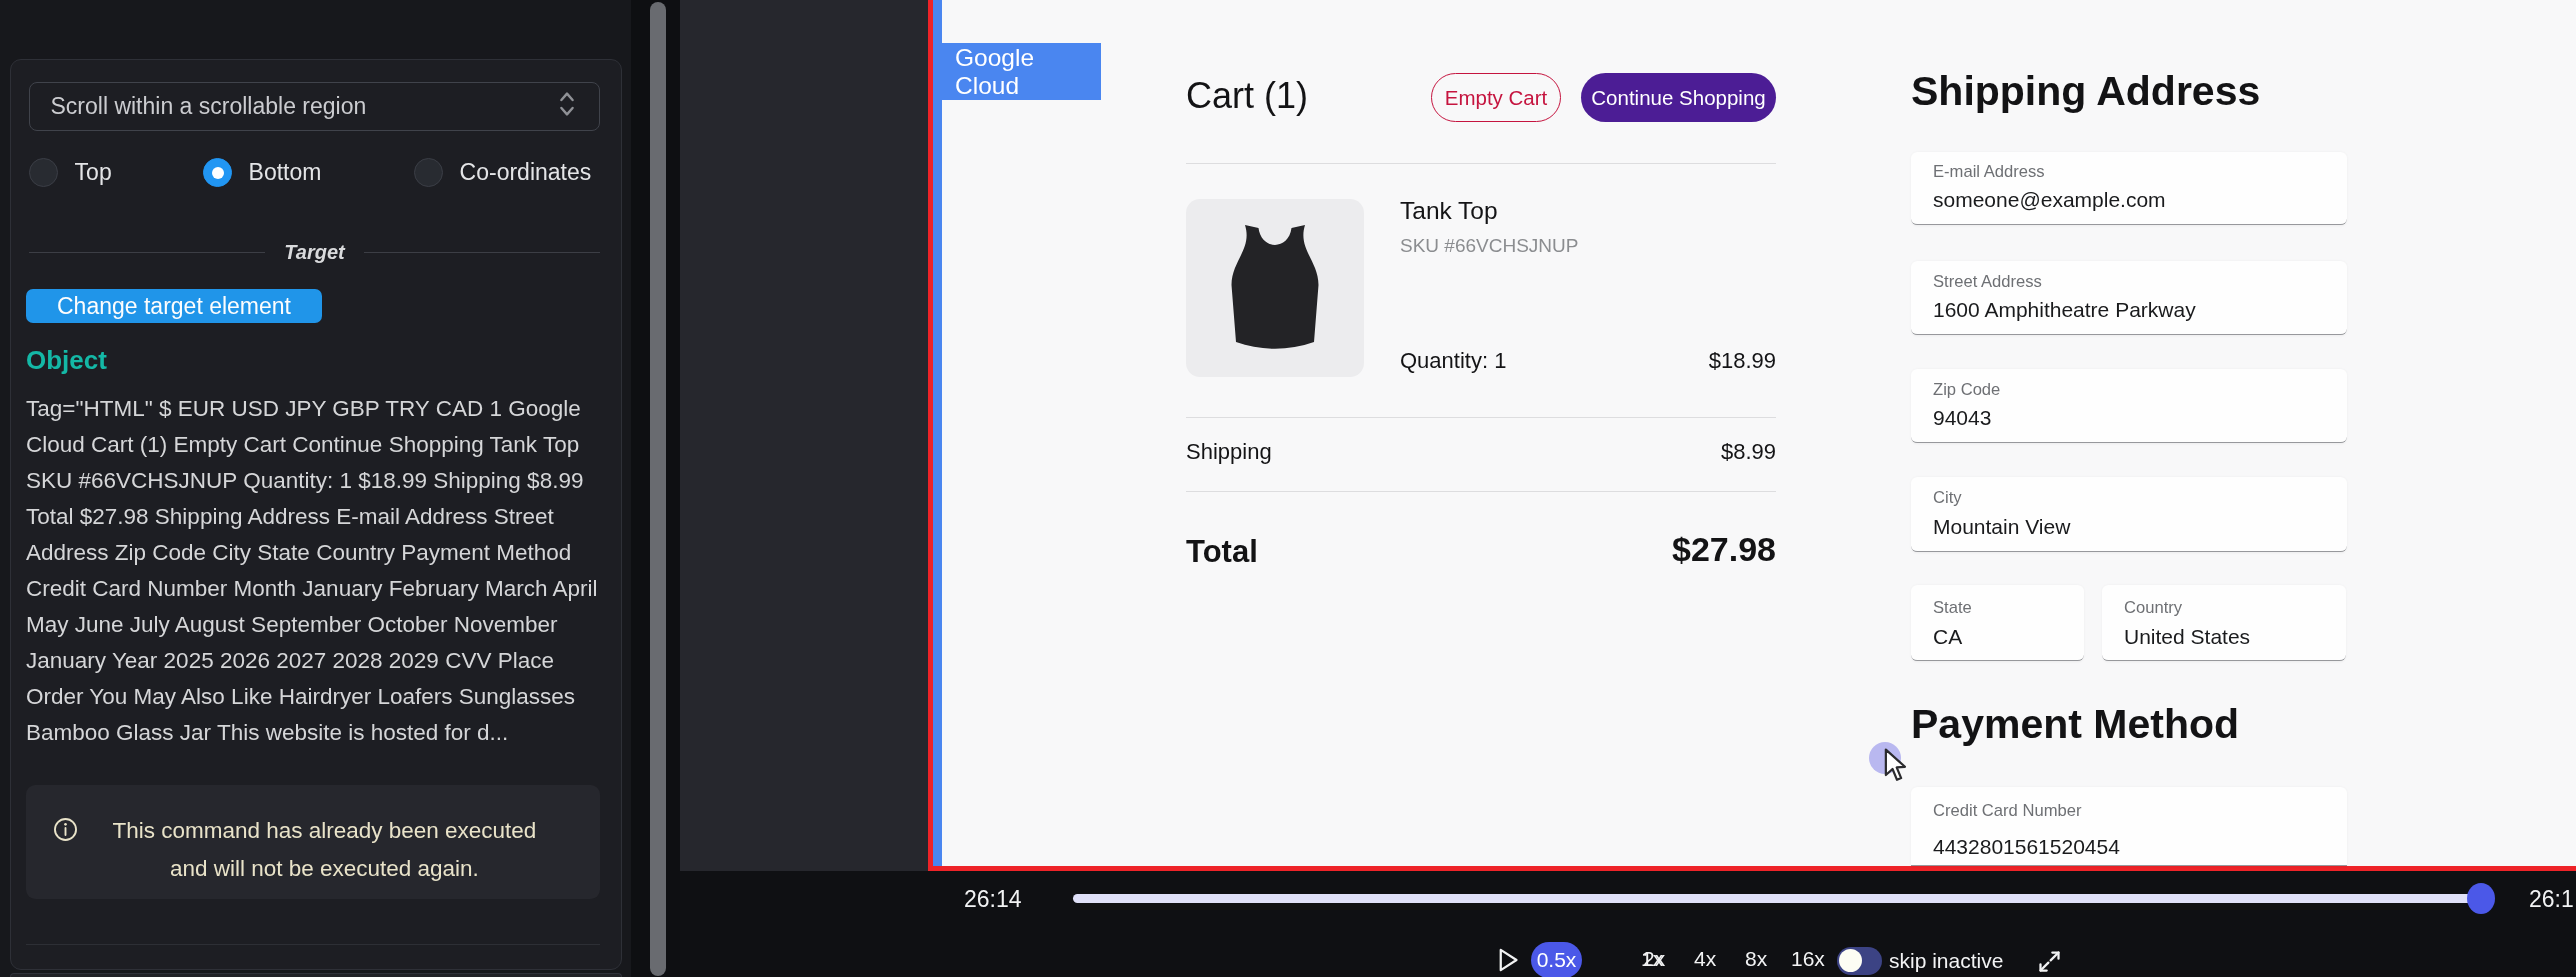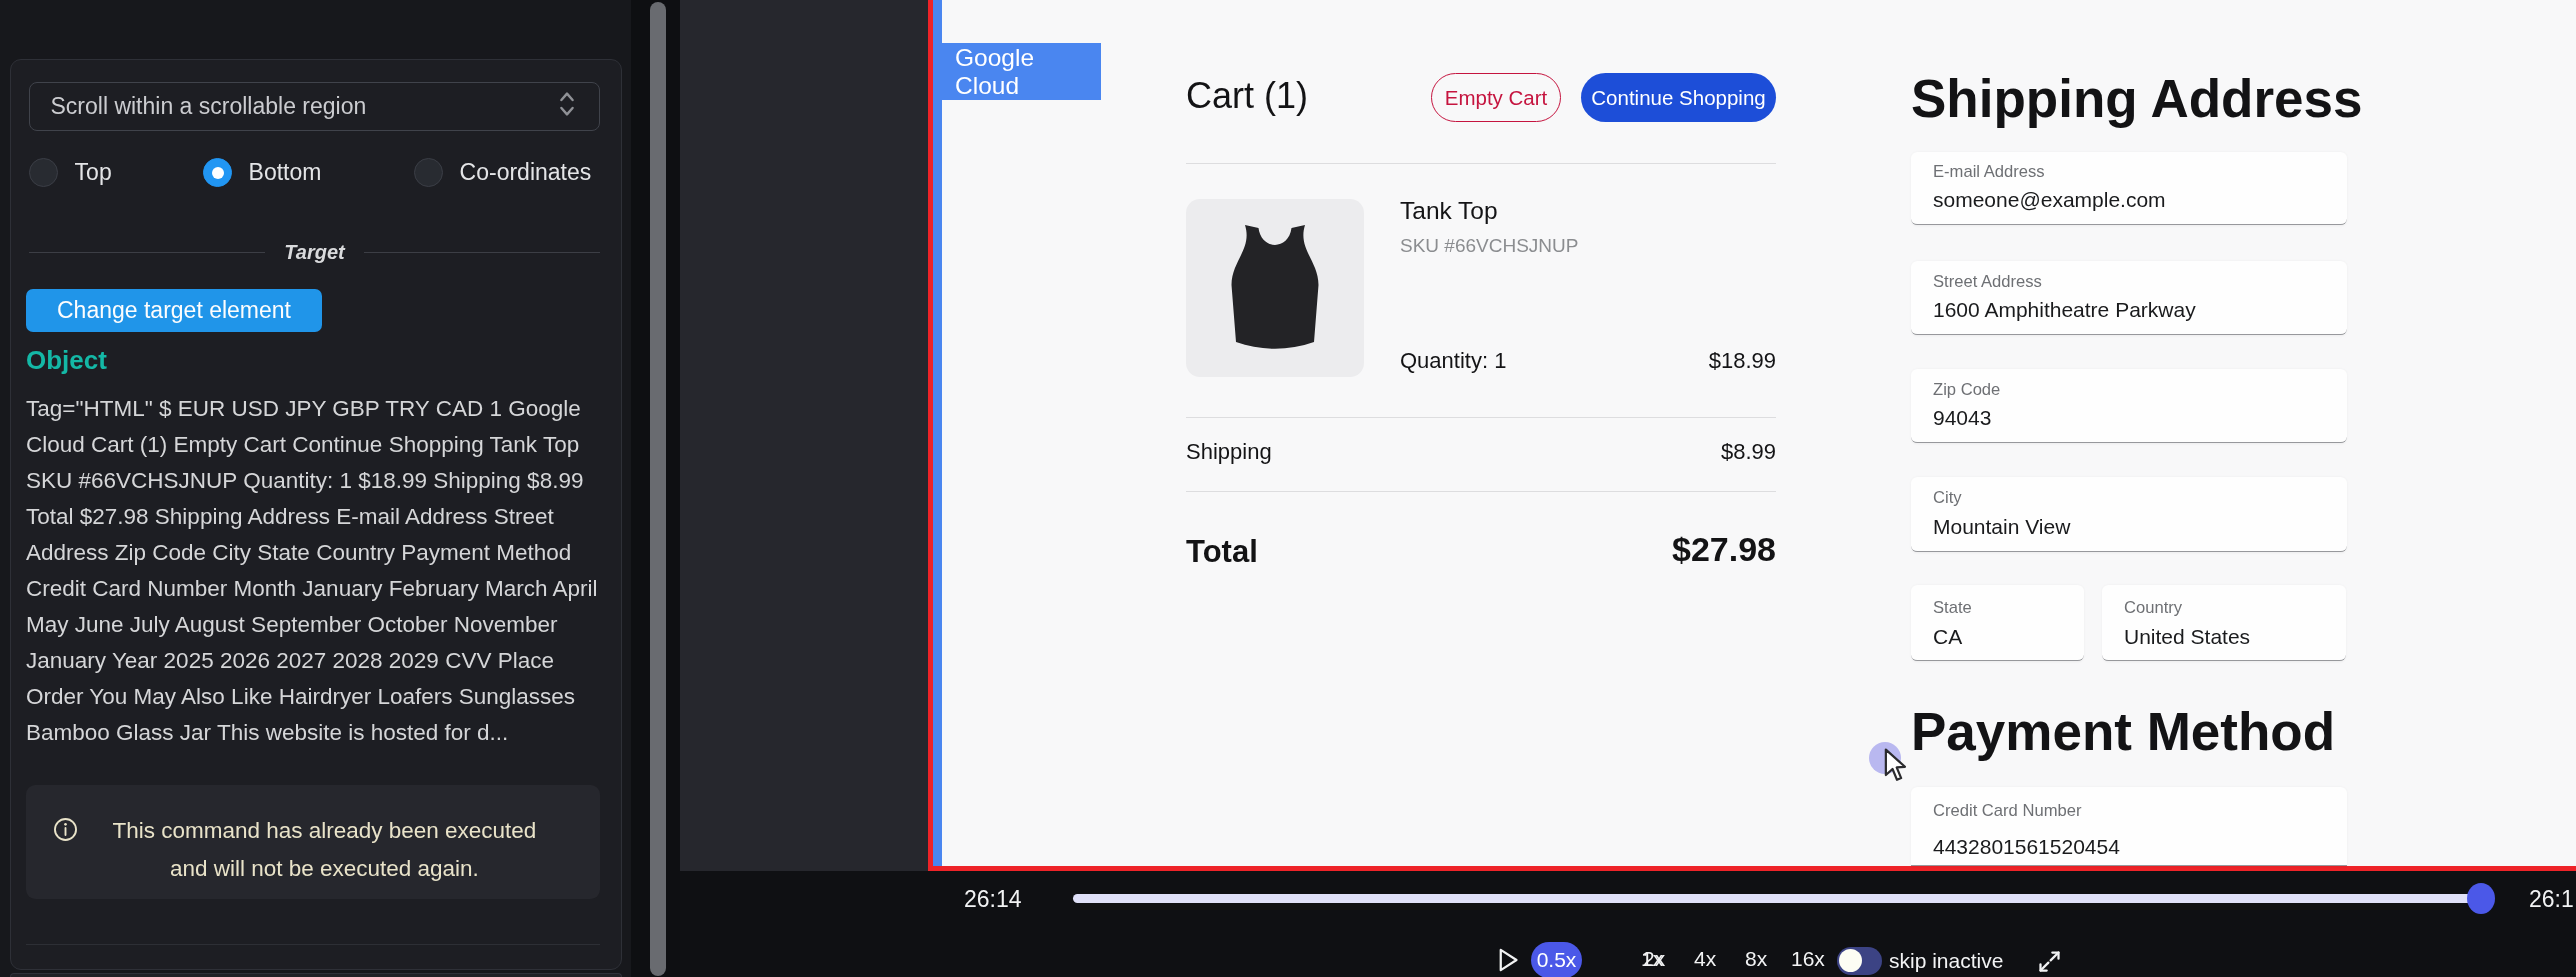--- a/index.html
+++ b/index.html
@@ -30,21 +30,21 @@
   .radio-circle.on::after{
     content:"";position:absolute;left:50%;top:50%;width:12px;height:12px;margin:-6px 0 0 -6px;
     border-radius:50%;background:#fff;
   }
   .target-divider{
     left:29px;top:240px;width:571px;height:24px;
     display:flex;align-items:center;gap:19px;color:#d9dadc;font-size:20px;font-weight:bold;font-style:italic;
   }
   .target-divider .line{flex:1;height:0.8px;background:#3c3e45;}
   .btn-blue{
-    left:26px;top:289px;width:296px;height:43px;
+    left:26px;top:289px;width:296px;height:34px;
     background:#2095e9;border-radius:7px;color:#fdfdfd;font-size:23px;
     display:flex;align-items:center;justify-content:center;
   }
   .obj-heading{left:26px;top:345px;color:#14b8a6;font-size:26px;font-weight:bold;}
   .obj-text{
     left:26px;top:391px;width:574px;
     color:#d5d6d8;font-size:22.5px;line-height:36px;
   }
   .notice{
     left:26px;top:785px;width:574px;height:114px;
@@ -75,40 +75,40 @@
     color:#ffffff;font-size:24.5px;display:flex;align-items:center;padding-left:22px;
   }
 
   
   .cart-title{left:1186px;top:75px;color:#131315;font-size:36px;font-weight:500;}
   .pill-outline{
     left:1431px;top:73px;width:130px;height:49px;border:1.6px solid #c5143f;border-radius:24.5px;
     color:#c5143f;font-size:20.5px;display:flex;align-items:center;justify-content:center;background:transparent;
   }
   .pill-solid{
-    left:1581px;top:73px;width:195px;height:49px;background:#1d4ed8;border-radius:24.5px;
+    left:1581px;top:73px;width:195px;height:49px;background:#4c1d95;border-radius:24.5px;
     color:#ffffff;font-size:20.5px;display:flex;align-items:center;justify-content:center;
   }
   .hline{background:#dddddf;height:0.8px;}
   .prod-img{
     left:1186px;top:199px;width:178px;height:178px;border-radius:14px;background:#ececee;overflow:hidden;
     display:flex;align-items:center;justify-content:center;
   }
   .prod-name{left:1400px;top:197px;color:#141416;font-size:24.5px;}
   .prod-sku{left:1400px;top:235px;color:#8b8d90;font-size:19px;}
   .prod-qty{left:1400px;top:348px;color:#141416;font-size:22px;}
   .rt{text-align:right;width:158px;}
   .prod-price{left:1618px;top:348px;color:#141416;font-size:22px;}
   .ship-label{left:1186px;top:439px;color:#141416;font-size:22px;}
   .ship-value{left:1618px;top:439px;color:#141416;font-size:22px;}
   .total-label{left:1186px;top:534px;color:#131315;font-size:31px;font-weight:600;}
   .total-value{left:1601px;top:530px;color:#131315;font-size:34px;font-weight:600;width:175px;text-align:right;}
 
   
-  .form-heading{color:#131315;font-size:53px;font-weight:600;}
+  .form-heading{color:#131315;font-size:41px;font-weight:600;}
   .field{
     position:absolute;background:#fefefe;border-radius:6.3px;
     border-bottom:1.6px solid #97989c;box-shadow:0 0.8px 2.4px rgba(0,0,0,0.05);
   }
   .flabel{position:absolute;left:22px;color:#6e7074;font-size:16.6px;}
   .fvalue{position:absolute;left:22px;color:#1a1b1d;font-size:21px;}
 
   
   .click-halo{left:1869px;top:742px;width:32px;height:32px;border-radius:50%;background:rgba(169,167,238,0.8);}
 

